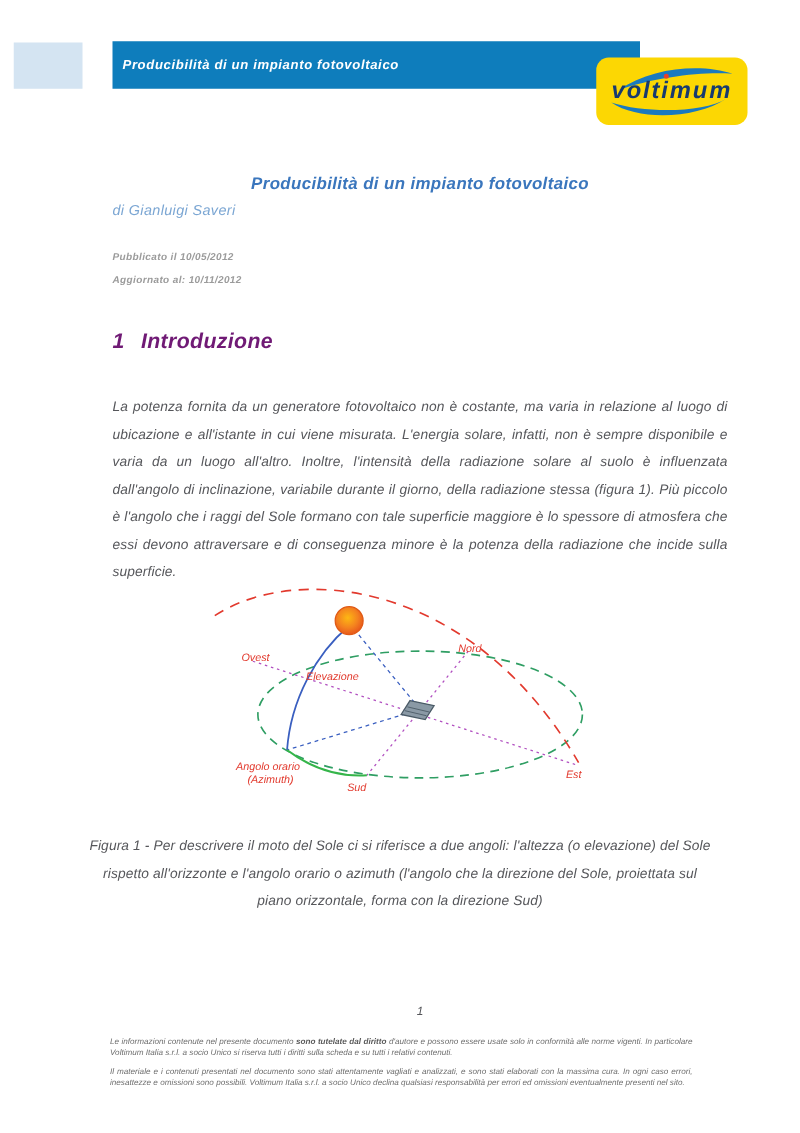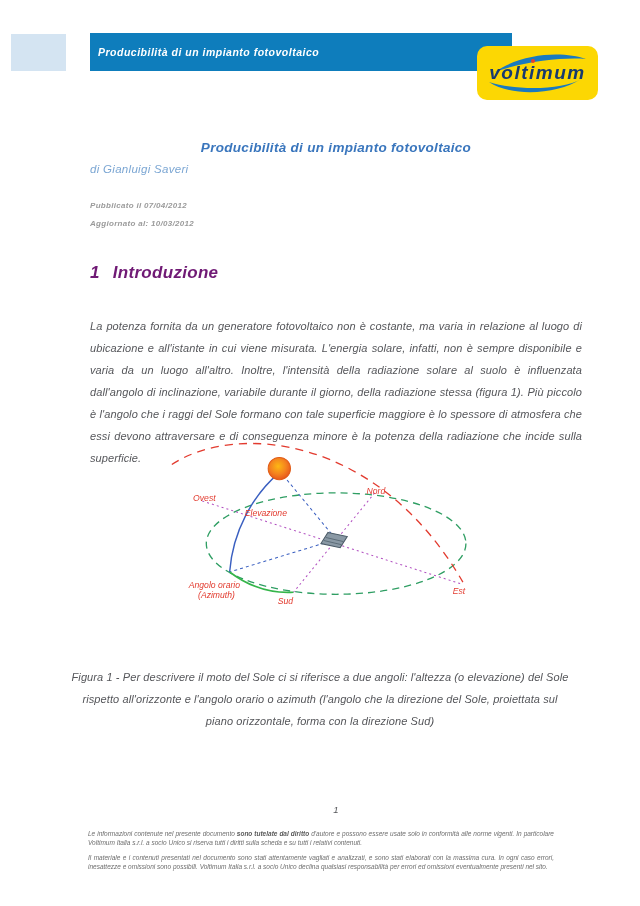--- a/index.html
+++ b/index.html
@@ -35,21 +35,21 @@
 
   
   .section-heading { position:absolute; left:90px; top:263px; color:#701a75; font-size:17px;
                      font-weight:bold; letter-spacing:0.3px; }
   .section-heading .num { display:inline-block; margin-right:13px; }
 
   .body-par { position:absolute; left:90px; top:291px; width:492px; color:#55565a;
               font-size:11px; line-height:22px; text-align:justify; letter-spacing:0.1px;margin-top:24px; }
 
   
-  .figure { position:absolute; left:163px; top:430px; width:330px; height:215px; }
+  .figure { position:absolute; left:163px; top:458px; width:330px; height:215px; }
   .fig-label { fill:#e23a2e; font-family:"Liberation Sans", sans-serif; font-size:8.5px; }
   .caption { position:absolute; left:70px; top:666px; width:500px; text-align:center;
              color:#55565a; font-size:11px; line-height:22px; letter-spacing:0.1px; }
 
   
   .page-number { position:absolute; left:90px; top:804px; width:492px; text-align:center;
                  color:#55565a; font-size:9.5px; }
   .legal { position:absolute; left:88px; top:829px; width:466px; color:#6e6e6e;
            font-size:6.5px; line-height:9px; text-align:justify; }
   .legal p { margin-bottom:6px; }
@@ -72,22 +72,22 @@
     </svg>
     <div class="logo-text">voltimum</div>
     <div class="logo-dot"></div>
   </div>
 
   <div class="title-wrap">
     <span class="doc-title">Producibilità di un impianto fotovoltaico</span>
   </div>
   <div class="byline">di Gianluigi Saveri</div>
 
-  <div class="meta-published">Pubblicato il 07/04/2012</div>
-  <div class="meta-updated">Aggiornato al: 10/03/2012</div>
+  <div class="meta-published">Pubblicato il 10/05/2012</div>
+  <div class="meta-updated">Aggiornato al: 10/11/2012</div>
 
   <div class="section-heading">
     <span class="num">1</span><span>Introduzione</span>
   </div>
 
   <div class="body-par">La potenza fornita da un generatore fotovoltaico non è costante, ma varia in relazione al luogo di ubicazione e all'istante in cui viene misurata. L'energia solare, infatti, non è sempre disponibile e varia da un luogo all'altro. Inoltre, l'intensità della radiazione solare al suolo è influenzata dall'angolo di inclinazione, variabile durante il giorno, della radiazione stessa (figura 1). Più piccolo è l'angolo che i raggi del Sole formano con tale superficie maggiore è lo spessore di atmosfera che essi devono attraversare e di conseguenza minore è la potenza della radiazione che incide sulla superficie.</div>
 
   <div class="figure">
     <svg width="330" height="215" viewBox="0 0 320 212">
       <defs>

